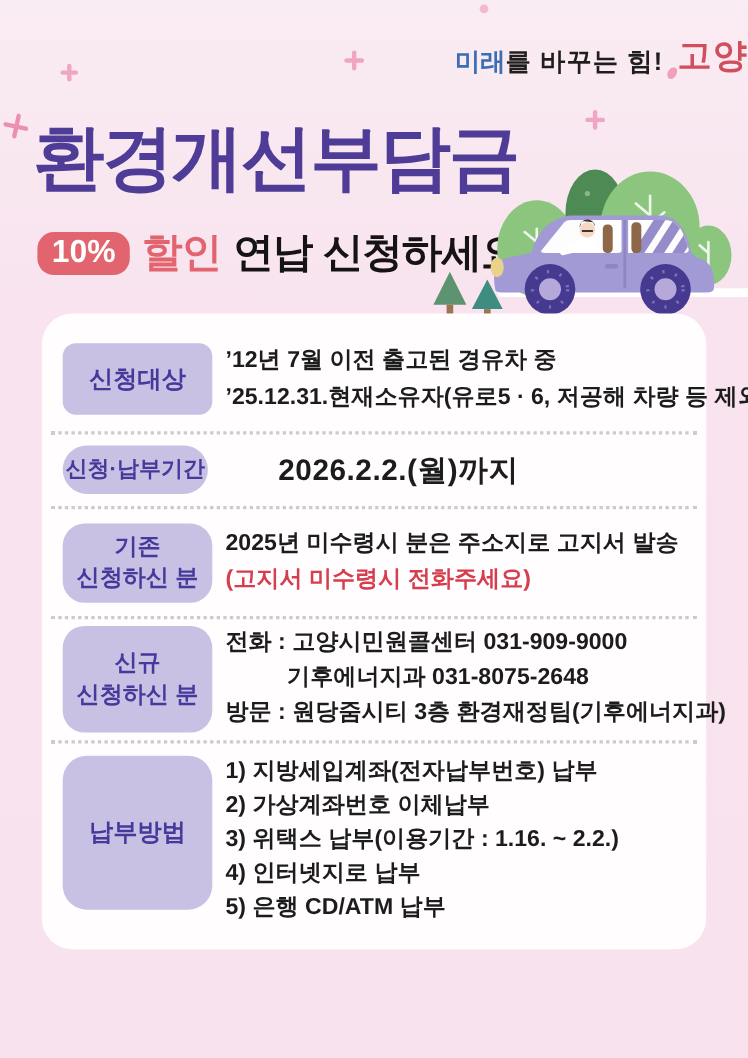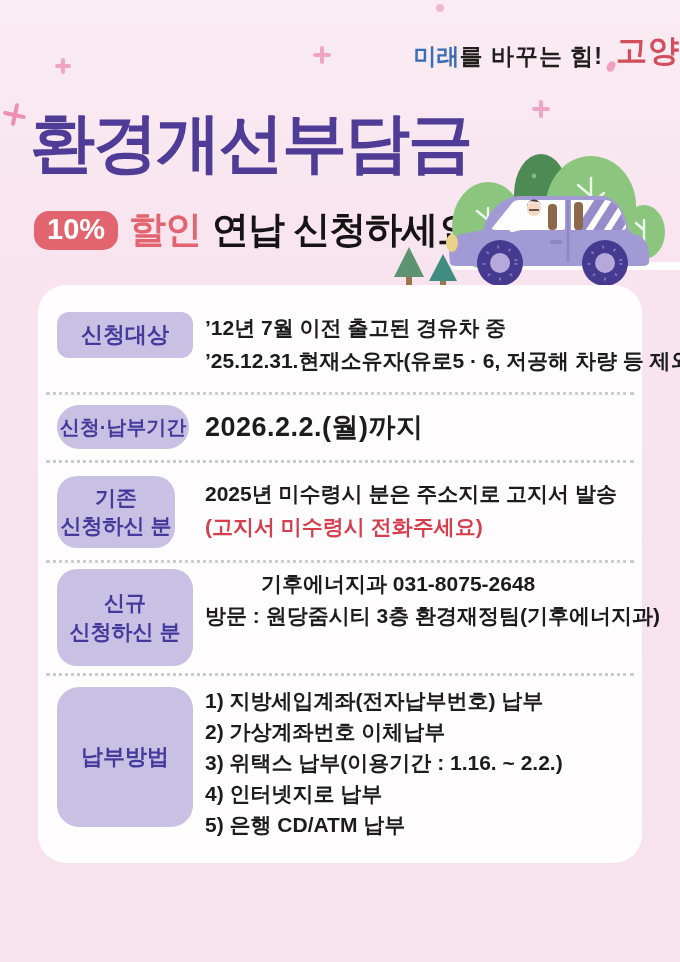--- a/index.html
+++ b/index.html
@@ -37,27 +37,27 @@
 
   
   .panel{position:absolute;left:38px;top:285px;width:604px;height:578px;
          background:#fffdfe;border-radius:28px;}
   .badge{position:absolute;left:19px;background:#c8c1e4;color:#45399b;font-weight:800;
          display:flex;flex-direction:column;align-items:center;justify-content:center;
          text-align:center;line-height:1.35;}
   .rowtext{position:absolute;left:167px;color:#1c1c1c;font-size:21px;font-weight:600;
            line-height:33px;white-space:nowrap;}
   .sep{position:absolute;left:8px;width:588px;border-top:3px dotted #cccccc;}
-  .b-target {top:27px;width:136px;height:46px;border-radius:12px;font-size:22px;}
+  .b-target {top:27px;width:136px;height:65px;border-radius:12px;font-size:22px;}
   .b-period {top:120px;width:132px;height:44px;border-radius:22px;font-size:20px;}
-  .b-exist  {top:191px;width:118px;height:72px;border-radius:20px;font-size:21px;}
+  .b-exist  {top:191px;width:136px;height:72px;border-radius:20px;font-size:21px;}
   .b-new    {top:284px;width:136px;height:97px;border-radius:20px;font-size:21px;}
   .b-pay    {top:402px;width:136px;height:140px;border-radius:22px;font-size:22px;}
   .t-target {top:26px;}
-  .t-period {top:122px;font-size:27px;font-weight:800;line-height:40px;letter-spacing:0.5px;}
+  .t-period {top:122px;font-size:27px;font-weight:800;line-height:40px;letter-spacing:0.5px;margin-left:48px;}
   .t-exist  {top:192px;}
   .t-new    {top:283px;line-height:32px;}
   .t-pay    {top:400px;line-height:31px;}
   .red-note{color:#d63d4d;font-weight:700;}
   .indent{padding-left:56px;}
 
   
   .footer-city{position:absolute;left:0;top:891px;width:100%;text-align:center;
                color:#14523f;font-size:36px;font-weight:900;letter-spacing:2px;}
 </style>
@@ -180,20 +180,21 @@
       <div>2025년 미수령시 분은 주소지로 고지서 발송</div>
       <div class="red-note">(고지서 미수령시 전화주세요)</div>
     </div>
     <div class="sep" style="top:275px;"></div>
 
     <div class="badge b-new">
       <span>신규</span>
       <span>신청하신 분</span>
     </div>
     <div class="rowtext t-new">
+      <div>전화 : 고양시민원콜센터 031-909-9000</div>
       <div class="indent">기후에너지과 031-8075-2648</div>
       <div>방문 : 원당줌시티 3층 환경재정팀(기후에너지과)</div>
     </div>
     <div class="sep" style="top:388px;"></div>
 
     <div class="badge b-pay">
       <span>납부방법</span>
     </div>
     <div class="rowtext t-pay">
       <div>1) 지방세입계좌(전자납부번호) 납부</div>

